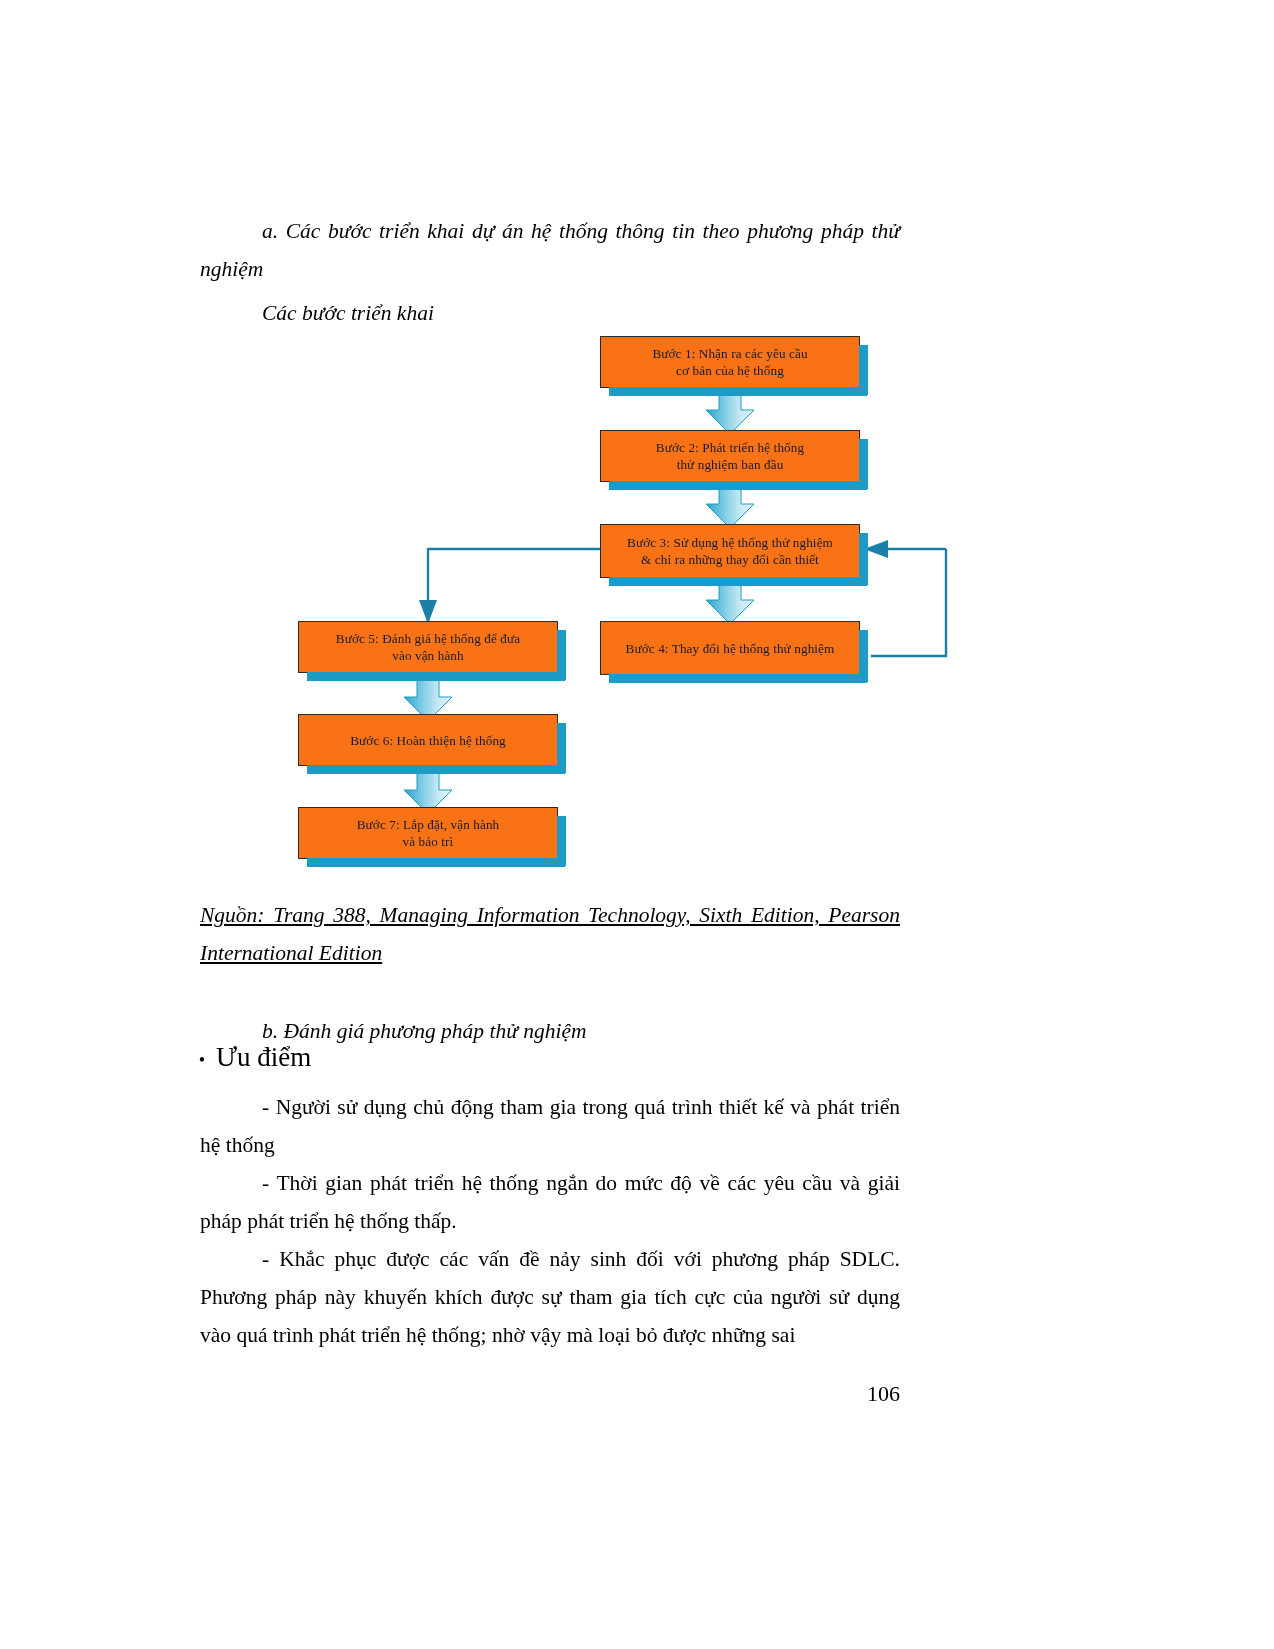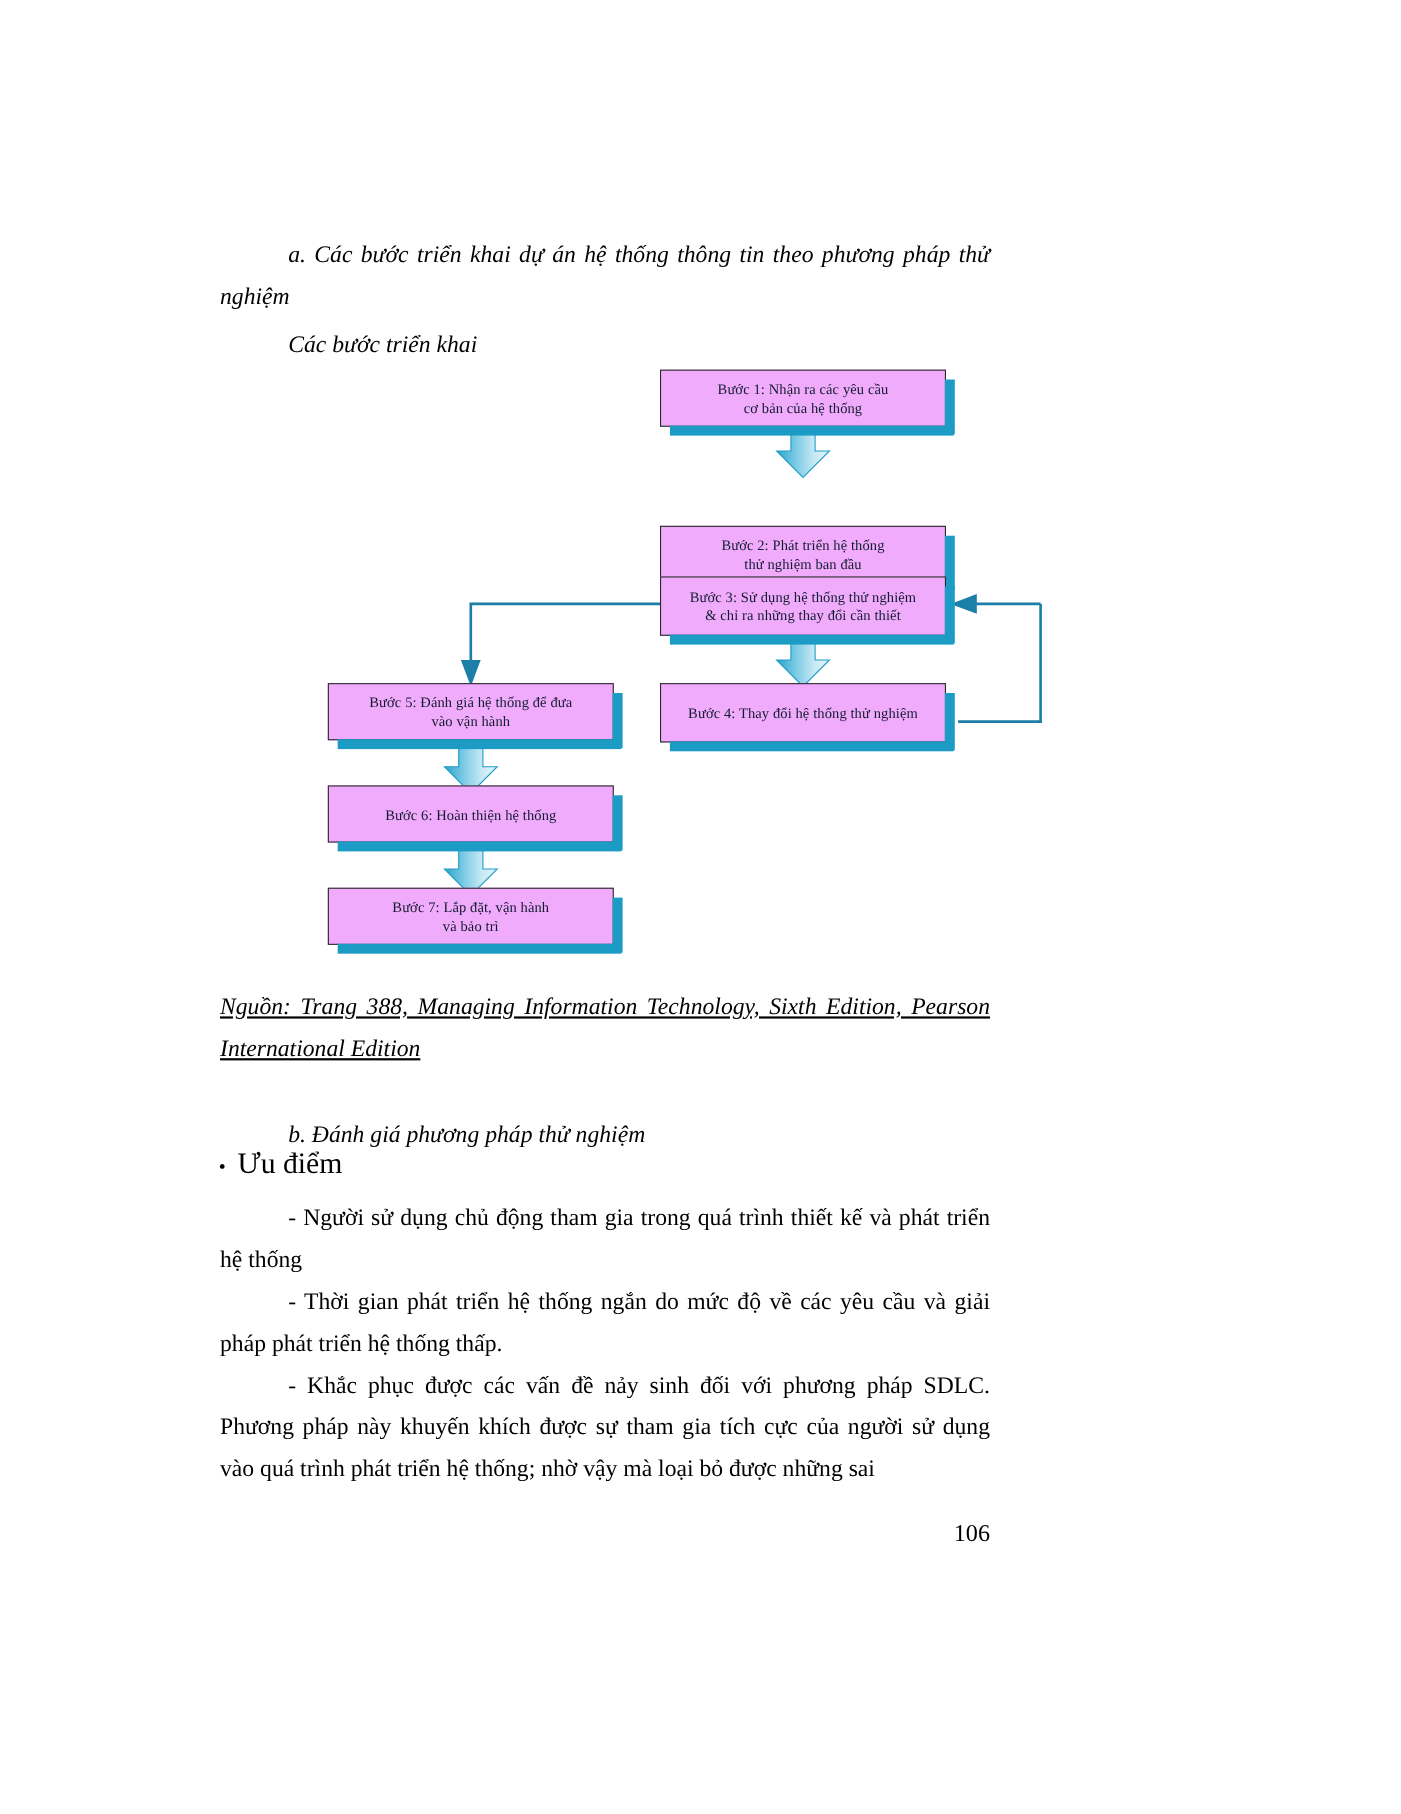--- a/index.html
+++ b/index.html
@@ -76,21 +76,21 @@
   .fig-canvas {
     position: absolute;
     left: 0; top: 0;
     width: 785px;
     height: 558px;
   }
 
   .node {
     position: absolute;
     box-sizing: border-box;
-    background: #f0abfc;
+    background: #f97316;
     border: 1.6px solid #2a2a2a;
     display: flex;
     align-items: center;
     justify-content: center;
     text-align: center;
     font-family: "Liberation Serif", "DejaVu Serif", serif;
     font-size: 13.2px;
     line-height: 17px;
     color: #131b2e;
     letter-spacing: 0.1px;
@@ -190,21 +190,21 @@
       </g>
     </svg>
 
     <div class="node" style="left:412px; top:18px; width:260px; height:52px;">
       <span class="label">
         <span>Bước 1: Nhận ra các yêu cầu</span><br>
         <span>cơ bản của hệ thống</span>
       </span>
     </div>
 
-    <div class="node" style="left:412px; top:112px; width:260px; height:52px;margin-top:48px;">
+    <div class="node" style="left:412px; top:112px; width:260px; height:52px;">
       <span class="label">
         <span>Bước 2: Phát triển hệ thống</span><br>
         <span>thử nghiệm ban đầu</span>
       </span>
     </div>
 
     <div class="node" style="left:412px; top:206px; width:260px; height:54px;">
       <span class="label">
         <span>Bước 3: Sử dụng hệ thống thử  nghiệm</span><br>
         <span>&amp; chỉ ra những thay đổi cần thiết</span>

